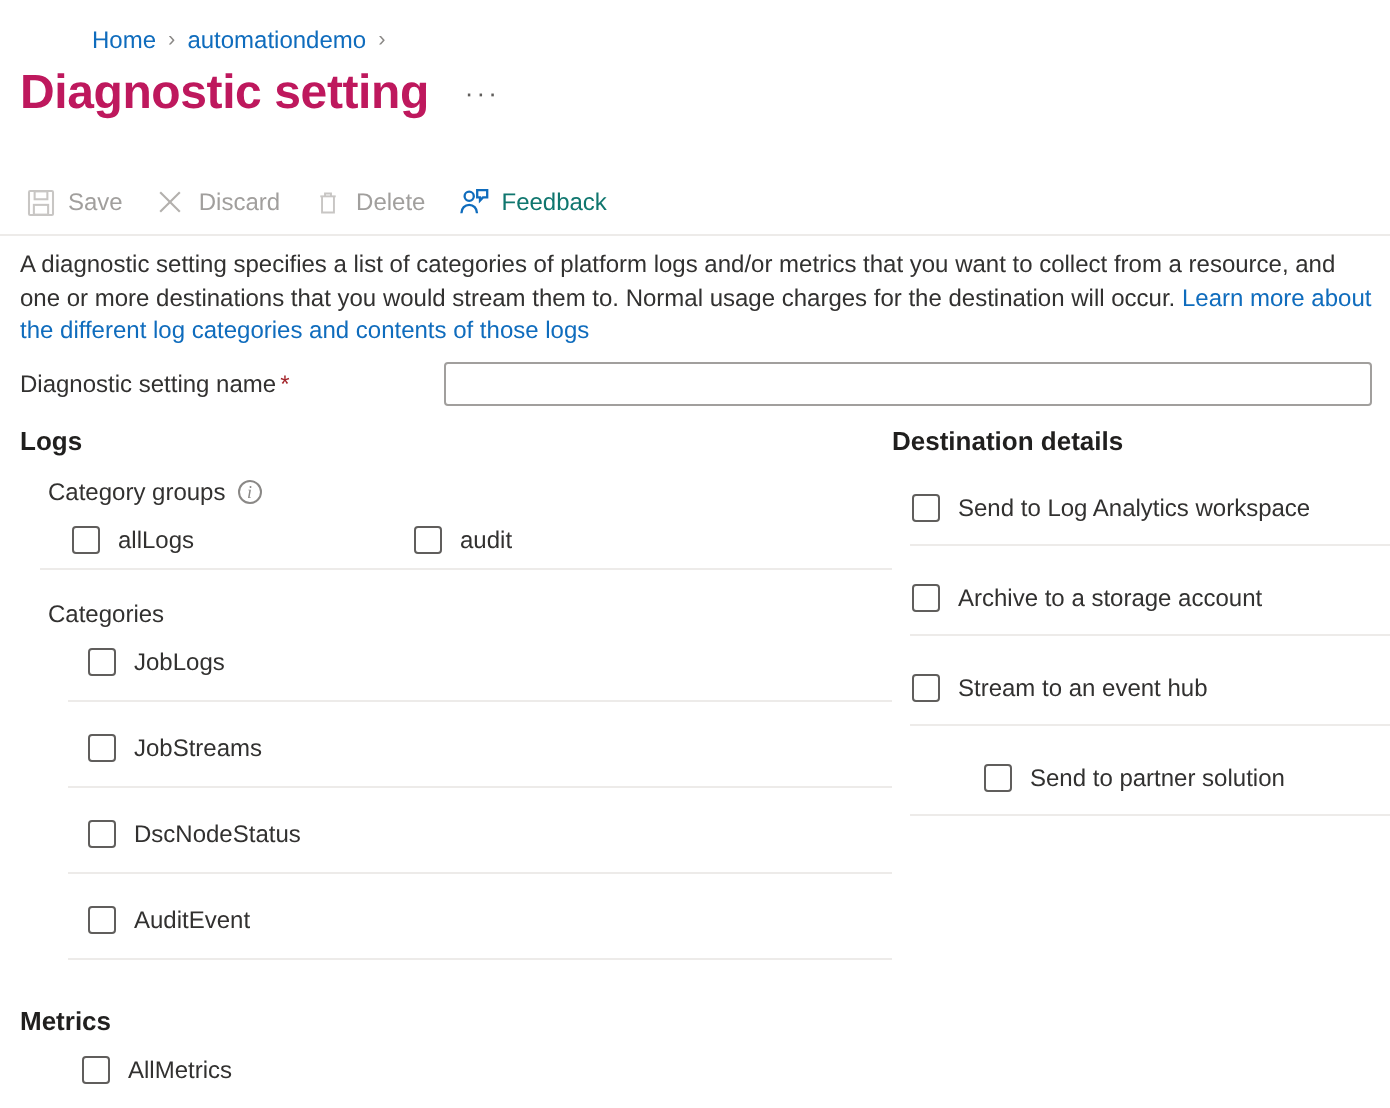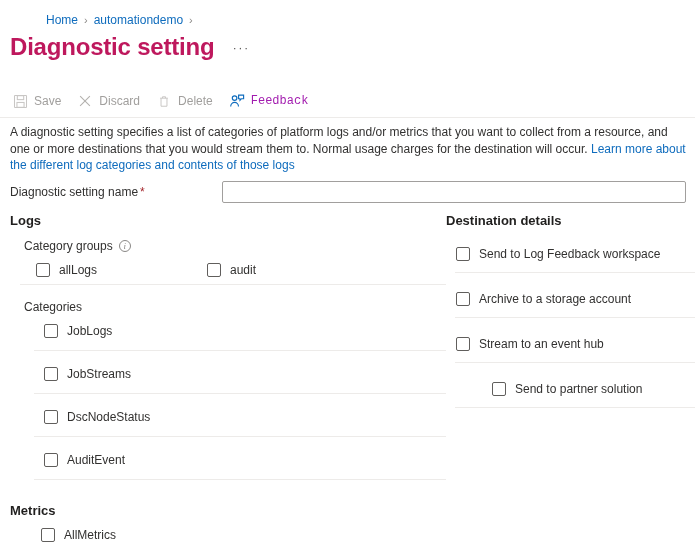--- a/index.html
+++ b/index.html
@@ -77,23 +77,22 @@
   .cmd {
     display: flex;
     align-items: center;
     height: 24px;
     margin-right: 16px;
     cursor: default;
     font-size: 12px;
     color: #a19f9d;
   }
   .cmd.enabled {
-    color: #a21caf;
-    cursor: pointer;
-    font-family: Liberation Mono, monospace;
+    color: #0f766e;
+    cursor: pointer;
   }
   .cmd .cmd-icon {
     width: 16px;
     height: 16px;
     margin-right: 6px;
     display: inline-flex;
     align-items: center;
     justify-content: center;
     flex: none;
   }
@@ -388,21 +387,21 @@
   </div>
 
 </div>
 
 <div class="col-right">
 
   <div class="section-head r-head">Destination details</div>
 
   <div class="cbrow r-d0">
     <span class="cbox"></span>
-    <span class="cblabel">Send to Log Feedback workspace</span>
+    <span class="cblabel">Send to Log Analytics workspace</span>
   </div>
   <div class="rule r-rule0"></div>
 
   <div class="cbrow r-d1">
     <span class="cbox"></span>
     <span class="cblabel">Archive to a storage account</span>
   </div>
   <div class="rule r-rule1"></div>
 
   <div class="cbrow r-d2">

